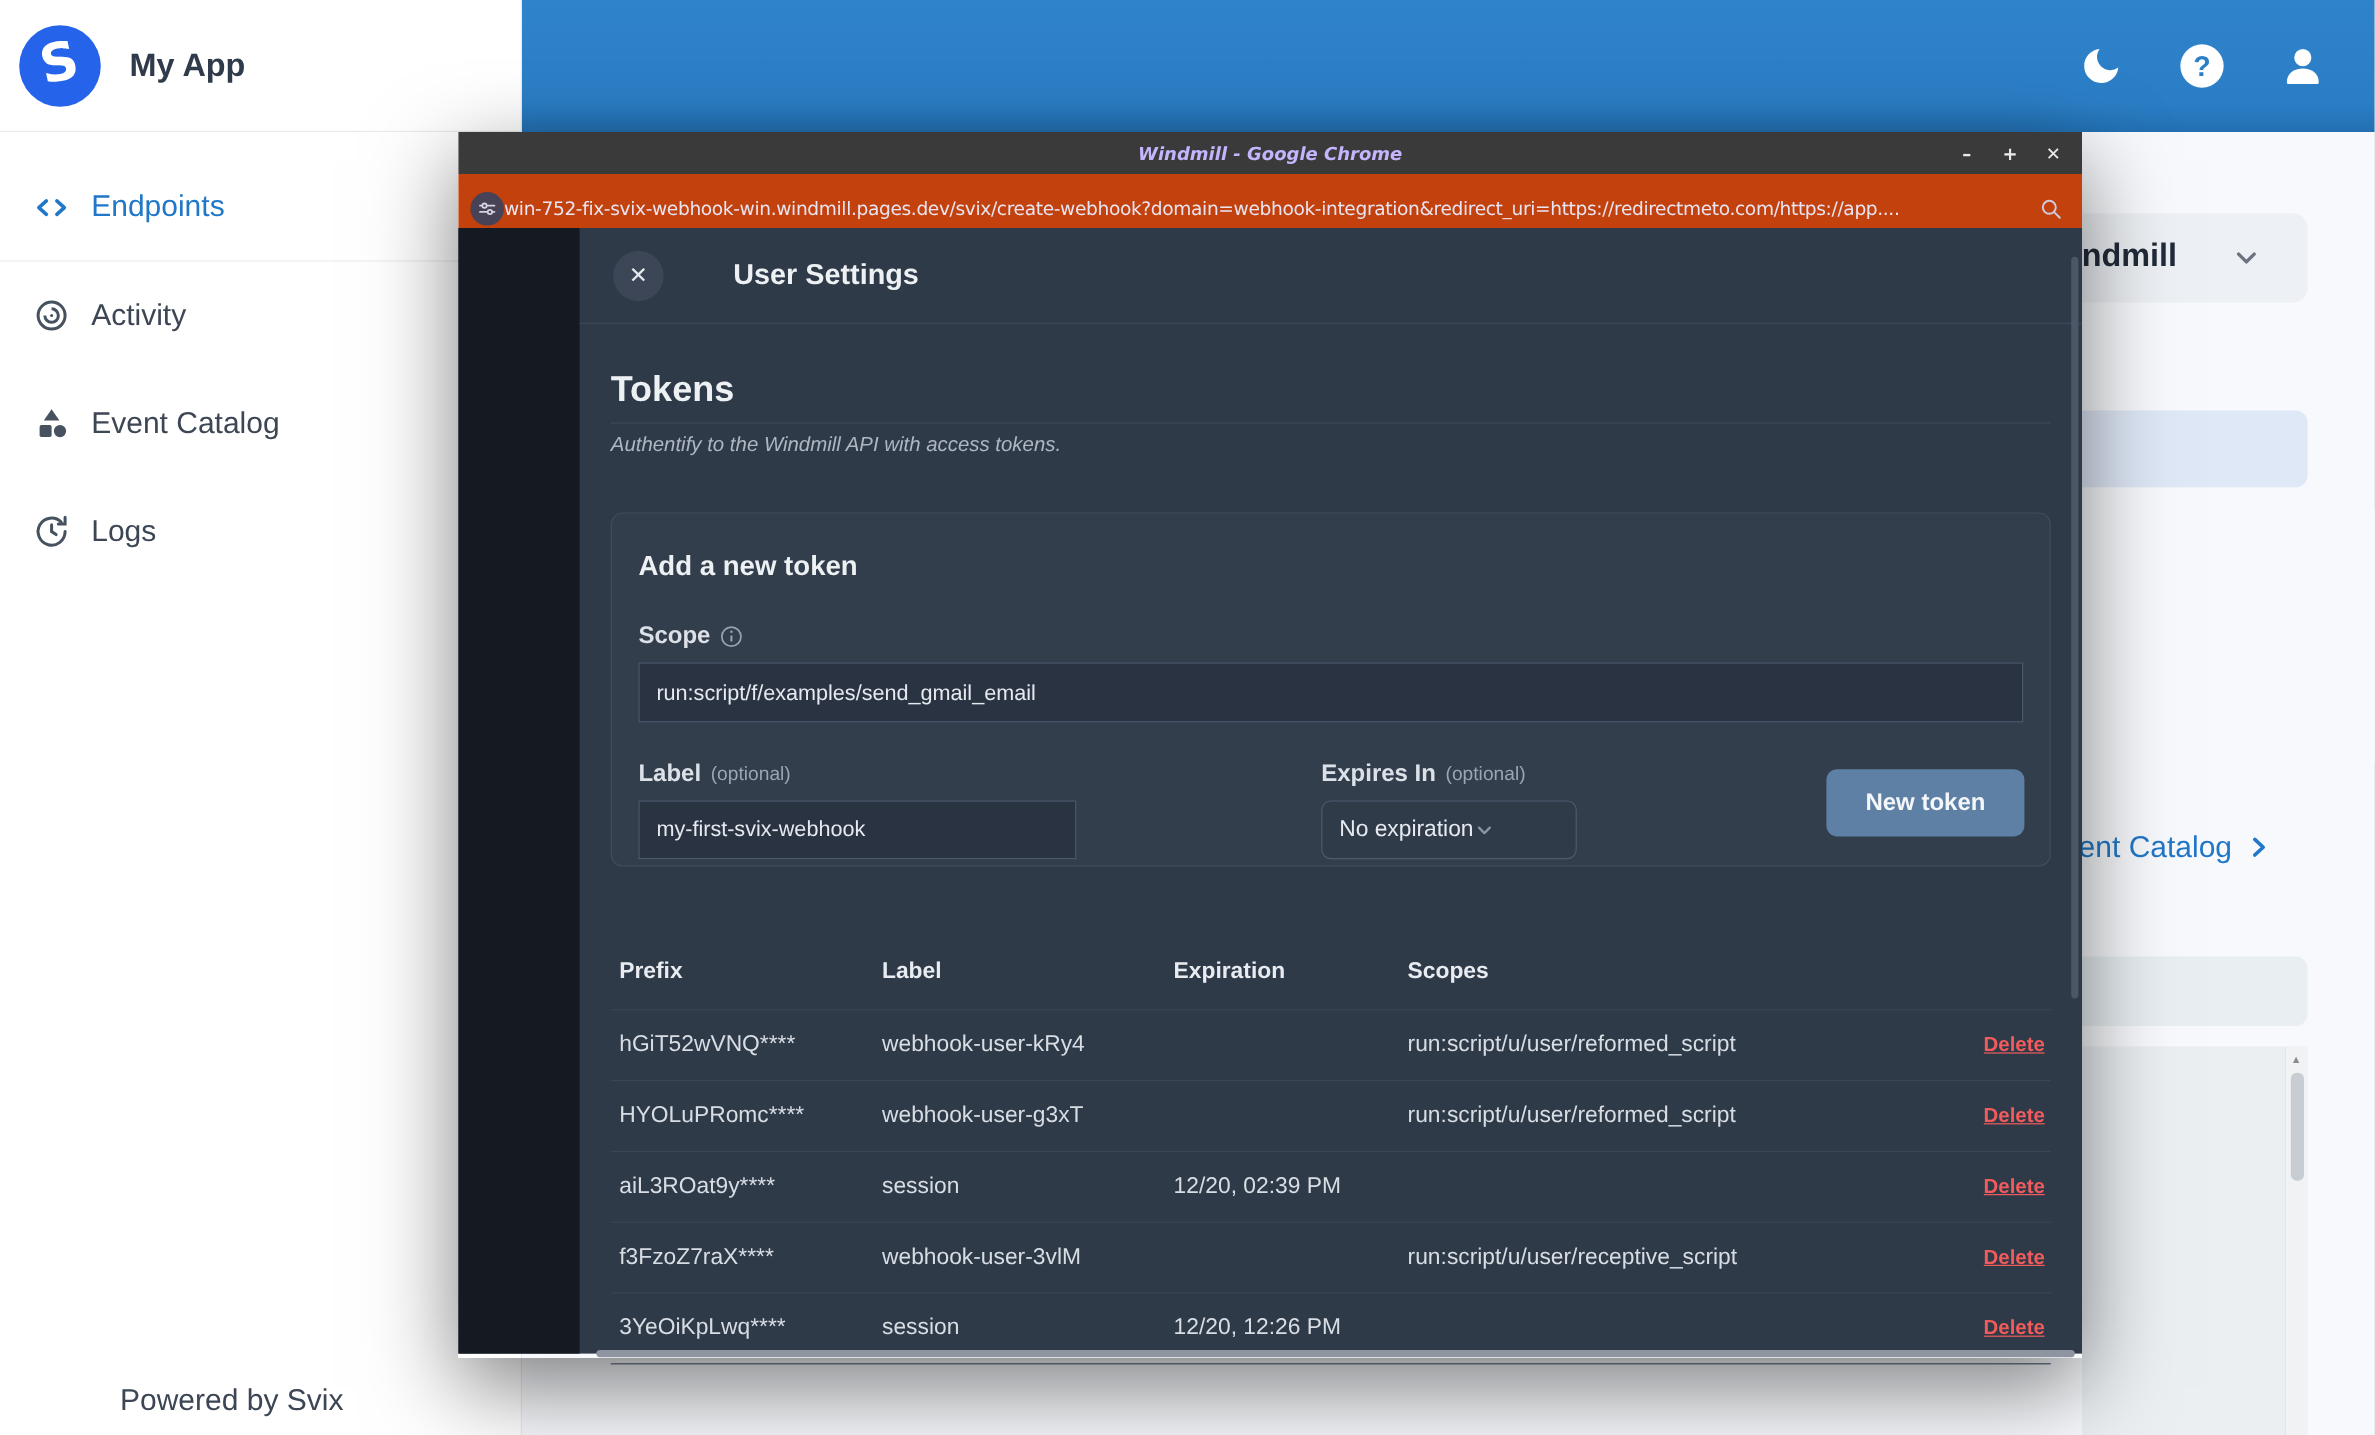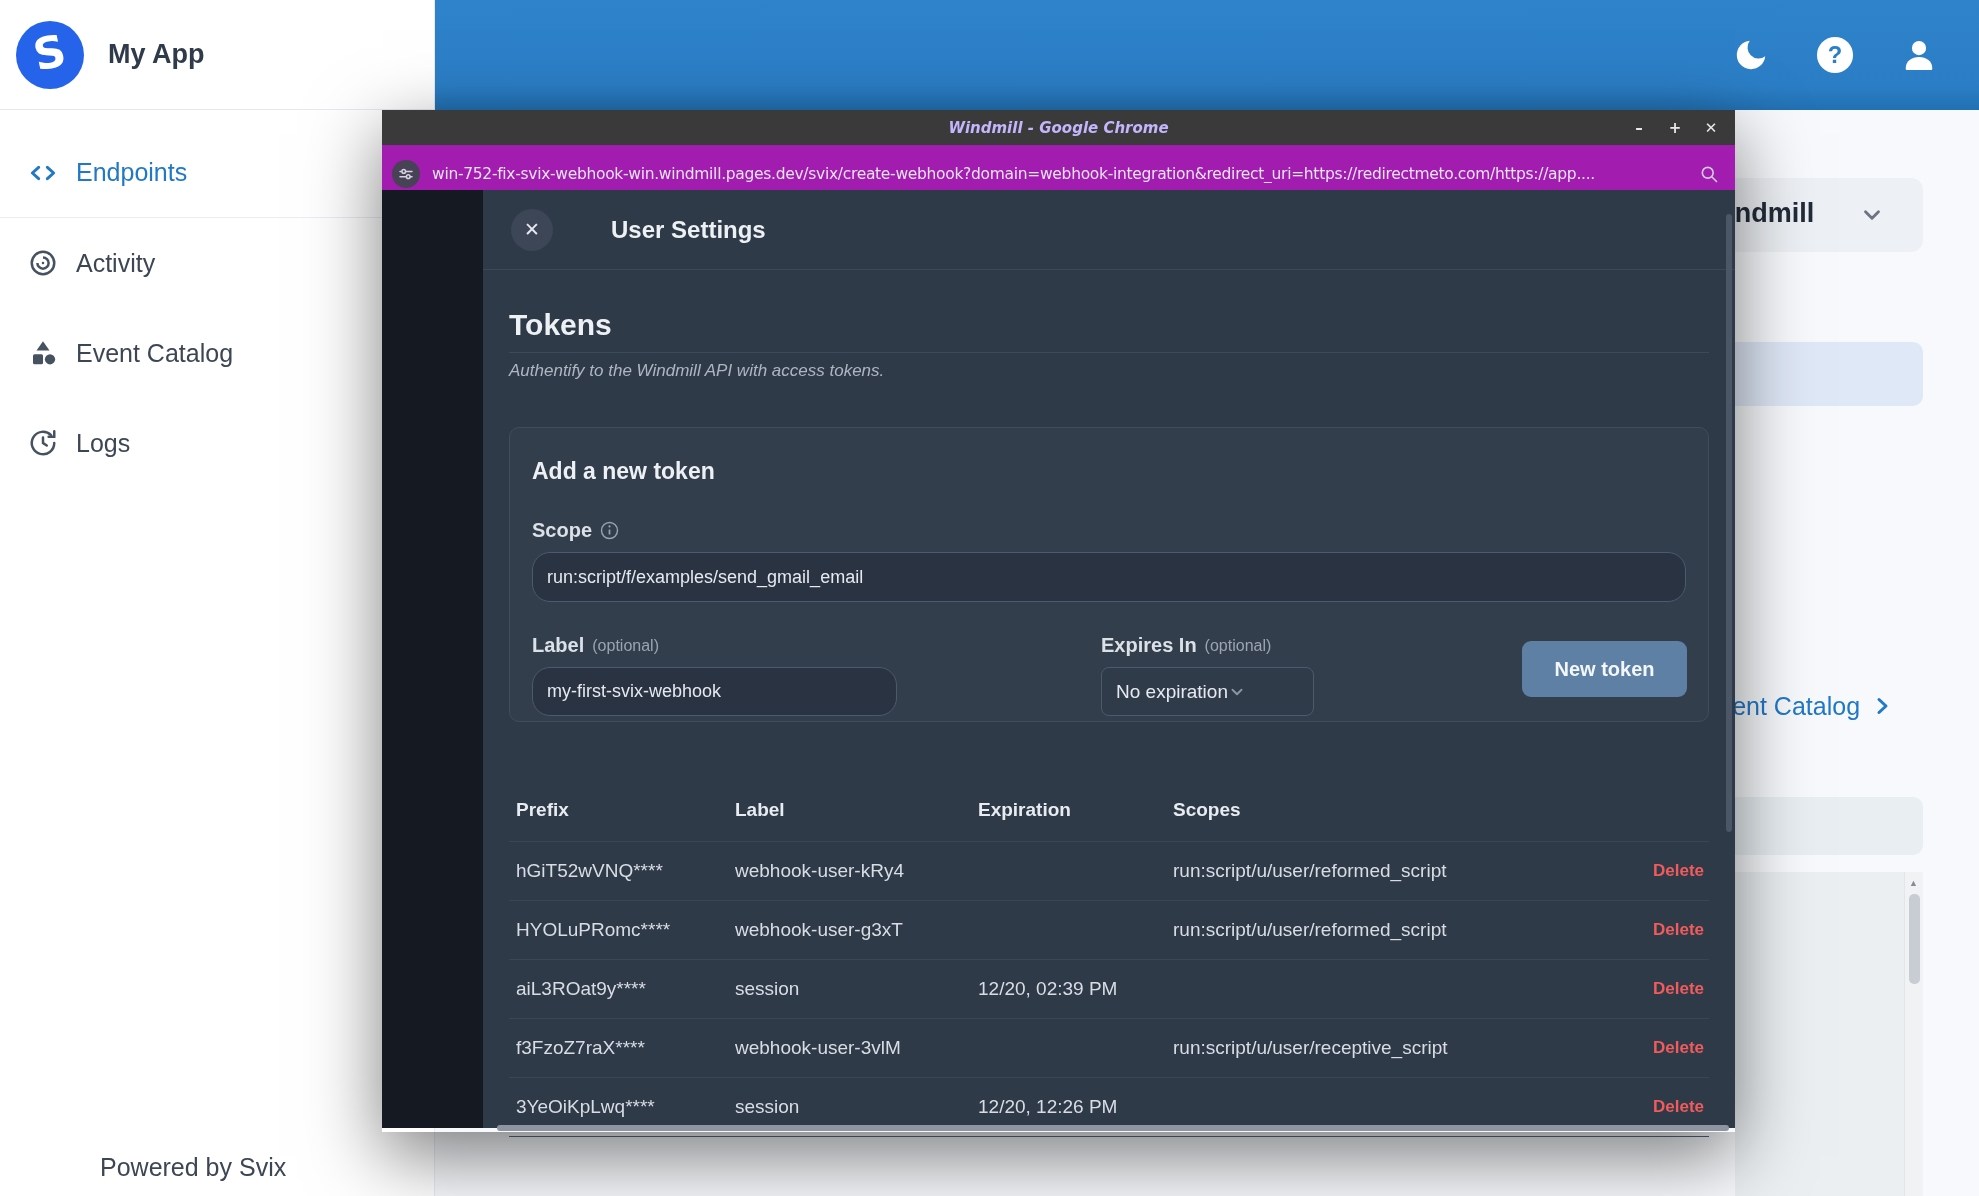--- a/index.html
+++ b/index.html
@@ -38,21 +38,21 @@
   .pb-up { position:absolute; top:6px; left:4px; font-size:9px; color:#868c93; }
   .pb-thumb { position:absolute; top:22px; left:4px; width:11px; height:90px; background:#c8cdd3; border-radius:5px; }
 
   
   .window { position:absolute; left:382px; top:110px; width:1353px; height:1022px; z-index:10;
     box-shadow:0 24px 70px rgba(0,0,0,.5); }
   .titlebar { position:relative; height:35px; background:#3a3a3a; display:flex; align-items:center; justify-content:center; }
   .win-title { color:#c4b5fd; font-size:15px; font-weight:600; font-family:"DejaVu Sans",sans-serif;font-style:italic; }
   .win-controls { position:absolute; right:16px; top:0; height:35px; display:flex; align-items:center; gap:20px; }
   .win-btn { color:#e9e9e9; font-size:15px; font-weight:700; width:16px; text-align:center; cursor:pointer; font-family:"DejaVu Sans",sans-serif; }
-  .urlbar { height:45px; background:#a21caf; display:flex; align-items:center; padding:12px 16px 0 10px; gap:12px; }
+  .urlbar { height:45px; background:#c2410c; display:flex; align-items:center; padding:12px 16px 0 10px; }
   .url-badge { width:28px; height:28px; border-radius:50%; background:#474255; display:flex; align-items:center; justify-content:center; flex:none; cursor:pointer; }
   .url-text { color:#e8e4f2; font-size:15.5px; white-space:nowrap; overflow:hidden; flex:1; font-family:"DejaVu Sans",sans-serif; letter-spacing:-0.3px; cursor:text; }
   .url-zoom { flex:none; cursor:pointer; }
   .win-body { position:relative; height:938px; background:#2f3a49; display:flex; }
   .page-strip { width:101px; background:#151a22; flex:none; }
   .win-bottom-bar { position:absolute; left:115px; right:6px; bottom:1px; height:6px; background:#8e95a1; border-radius:3px; }
 
   
   .modal { position:relative; flex:1; color:#d8dde4; }
   .modal-header { height:80px; display:flex; align-items:center; padding-left:28px; gap:32px; border-bottom:1px solid #3c4857; }
@@ -61,35 +61,35 @@
   .modal-scroll { position:absolute; right:3px; top:24px; width:6px; height:618px; background:#4b5666; border-radius:3px; }
   .modal-body { padding:38px 26px 0 26px; }
   .tokens-h { font-size:30px; font-weight:800; color:#eef1f4; padding-bottom:10px; border-bottom:1px solid #3e4959; }
   .tokens-sub { font-size:17px; font-style:italic; color:#aeb6c2; margin-top:8px; }
 
   .add-panel { margin-top:46px; height:295px; background:#333e4d; border:1px solid #424d5c; border-radius:10px; padding:28px 22px; position:relative; }
   .add-h { font-size:23px; font-weight:700; color:#eef1f4; margin-top:2px; }
   .field-label { font-size:20px; font-weight:600; color:#dce1e8; display:flex; align-items:center; gap:8px; }
   .opt { font-size:16px; font-weight:400; color:#9aa4b2; }
   .scope-row { margin-top:34px; }
-  .inp { background:#2a3341; border:1.5px solid #4c5a6e; border-radius:18px; color:#e6eaf0; font-size:18px; padding:0 14px; height:50px; width:100%; margin-top:10px; font-family:"Liberation Sans",sans-serif; }
+  .inp { background:#2a3341; border:1.5px solid #4c5a6e; border-radius:0; color:#e6eaf0; font-size:18px; padding:0 14px; height:50px; width:100%; margin-top:10px; font-family:"Liberation Sans",sans-serif; }
   .form-row2 { display:flex; margin-top:32px; }
   .col-label { width:427px; }
   .col-label .inp { width:365px; height:49px; }
   .col-exp { margin-left:142px; }
   .select { margin-top:10px; width:213px; height:49px; background:#303b4a; border:1.5px solid #4c5a6e; border-radius:8px; display:flex; align-items:center; padding:0 12px 0 14px; font-size:19px; color:#e6eaf0; cursor:pointer; }
   .new-token-btn { position:absolute; right:21px; bottom:24px; width:165px; height:56px; background:#5e80a5; border:none; border-radius:9px; color:#f4f7fa; font-size:20px; font-weight:700; cursor:pointer; font-family:"Liberation Sans",sans-serif; }
 
   
   .table { margin-top:57px; }
   .trow { display:grid; grid-template-columns:219px 243px 195px 437px 94px; align-items:center; padding-left:7px; border-bottom:1px solid #3b4553; }
   .trow.head { height:63px; font-size:19px; font-weight:700; color:#e8ecf1; }
   .trow.data { height:59px; font-size:19px; color:#d8dde4; }
   .cell { white-space:nowrap; overflow:hidden; }
-  .del { justify-self:end; color:#f15b5b; font-size:17px; font-weight:700; cursor:pointer; }
+  .del { justify-self:end; color:#f15b5b; font-size:17px; font-weight:700; text-decoration:underline; cursor:pointer; }
 
   svg { display:block; }
 </style>
 </head>
 <body>
 
 <div class="stage">
 
   <div class="topbar">
     <div class="topbar-icons">

